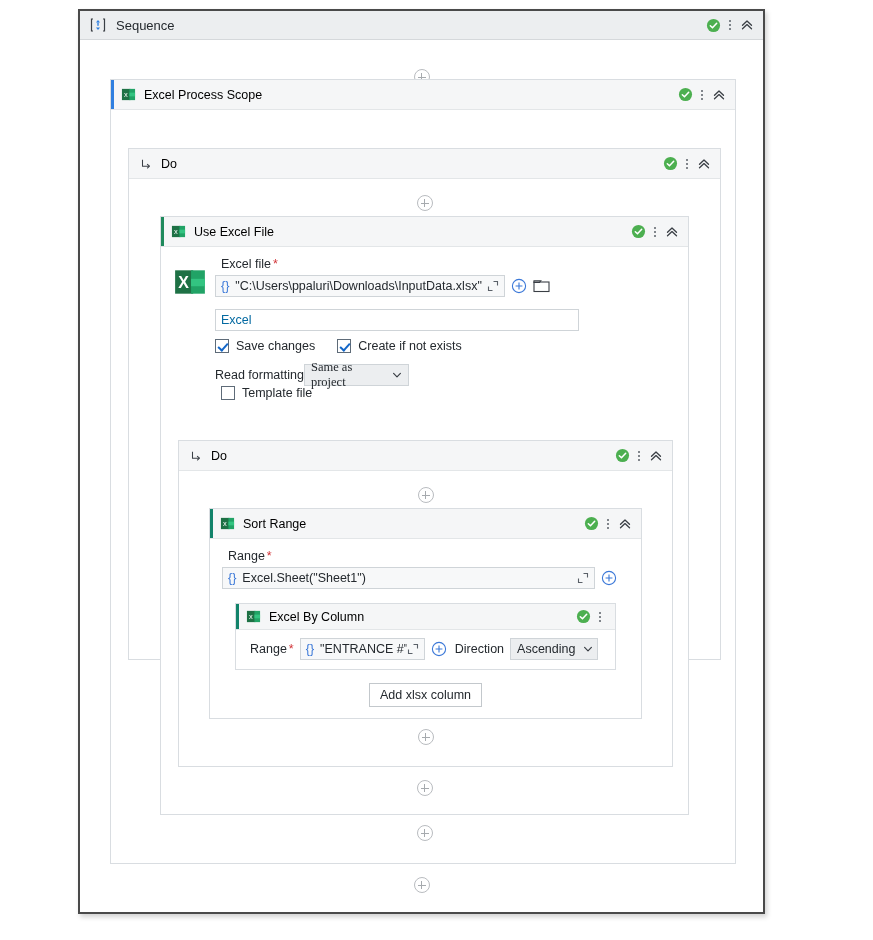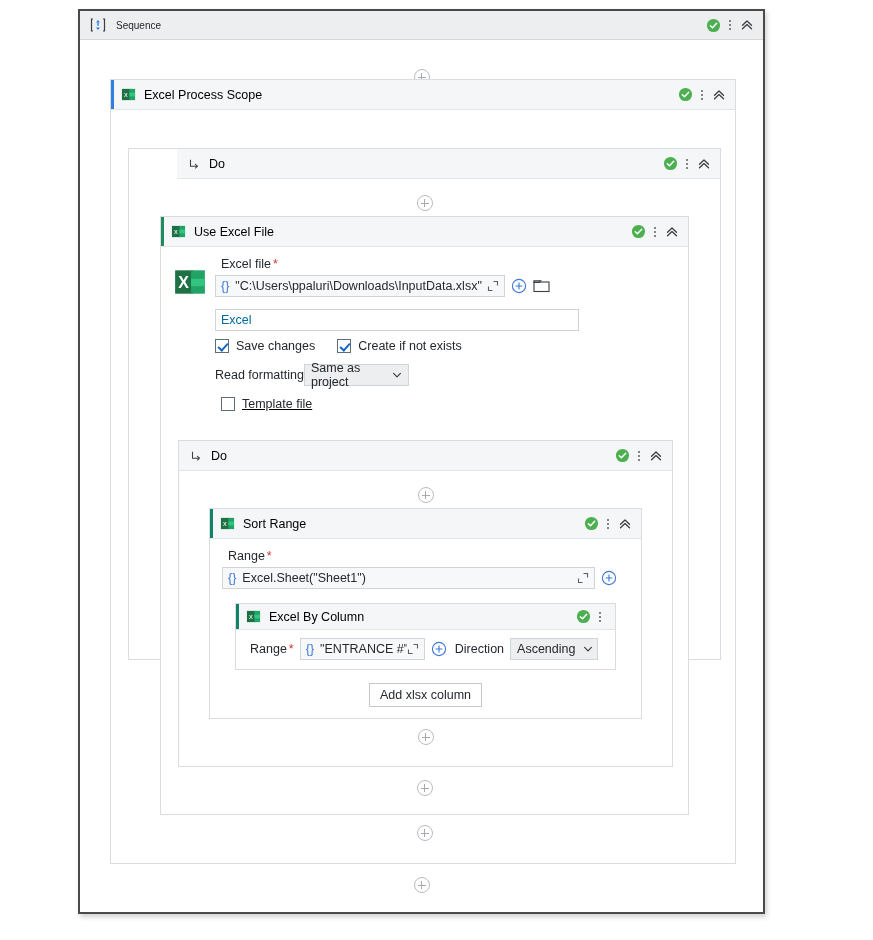--- a/index.html
+++ b/index.html
@@ -190,21 +190,21 @@
     box-shadow: 2px 3px 5px rgba(0,0,0,0.18);
   }
   .seq-header {
     height: 29px;
     background: #eceef0;
     border-bottom: 1px solid #d5d8db;
     display: flex; align-items: center;
     padding-left: 10px;
     box-sizing: border-box;
   }
-  .seq-title { font-size: 10px; color: #24292e; margin-left: 10px; }
+  .seq-title { font-size: 13px; color: #24292e; margin-left: 10px; }
 
   .nested { box-sizing: border-box; }
 </style>
 </head>
 <body>
 
 <div class="canvas">
 
   <div class="seq-window">
 
@@ -271,21 +271,21 @@
             </span>
           <span class="icn chev-icon">
             <svg width="16" height="16" viewBox="0 0 16 16">
               <path d="M3.5 8.2 L8 4 L12.5 8.2" stroke="#3a3f45" stroke-width="1.3" fill="none" stroke-linecap="round" stroke-linejoin="round"></path>
               <path d="M3.5 11.8 L8 7.6 L12.5 11.8" stroke="#3a3f45" stroke-width="1.3" fill="none" stroke-linecap="round" stroke-linejoin="round"></path>
             </svg>
           </span>
         </span>
       </div>
 
-      <div class="card nested" style="position:absolute; left:17px; top:68px; width:593px; height:512px;padding-left:48px;">
+      <div class="card nested" style="position:absolute; left:17px; top:68px; width:593px; height:512px;">
 
         <div class="card-header">
           <span class="icn do-arrow">
             <svg width="14" height="14" viewBox="0 0 16 16">
               <path d="M4 3 L4 10.5 L11.5 10.5" stroke="#3a3f45" stroke-width="1.2" fill="none"></path>
               <path d="M9.6 8.4 L12 10.5 L9.6 12.6" stroke="#3a3f45" stroke-width="1.2" fill="none" stroke-linecap="round" stroke-linejoin="round"></path>
             </svg>
           </span>
           <span class="card-title">Do</span>
           <span class="header-actions">
@@ -401,31 +401,31 @@
                 <span class="cbx-label">Save changes</span>
               </label>
               <label class="cbx-wrap">
                 <span class="cbx checked"></span>
                 <span class="cbx-label">Create if not exists</span>
               </label>
             </div>
 
             <div style="margin-top:11px; margin-left:42px; display:flex; align-items:center; ">
               <span style="font-size:12.5px; color:#24292e;">Read formatting</span>
-              <div class="select" style="width:105px;">
+              <div class="select" style="width:105px;font-family:Liberation Serif, serif;">
                 <span>Same as project</span>
                 <span class="icn sel-caret">
                   <svg width="10" height="10" viewBox="0 0 10 10">
                     <path d="M1.6 3.4 L5 6.8 L8.4 3.4" stroke="#3a3f45" stroke-width="1.2" fill="none" stroke-linecap="round" stroke-linejoin="round"></path>
                   </svg>
                 </span>
               </div>
             </div>
 
-            <div style="margin-top:11px; margin-left:48px;text-decoration:underline;">
+            <div style="margin-left:48px;">
               <label class="cbx-wrap">
                 <span class="cbx"></span>
                 <span class="cbx-label">Template file</span>
               </label>
             </div>
           </div>
 
           <div class="card nested" style="position:absolute; left:17px; top:223px; width:495px; height:327px;">
 
             <div class="card-header">

